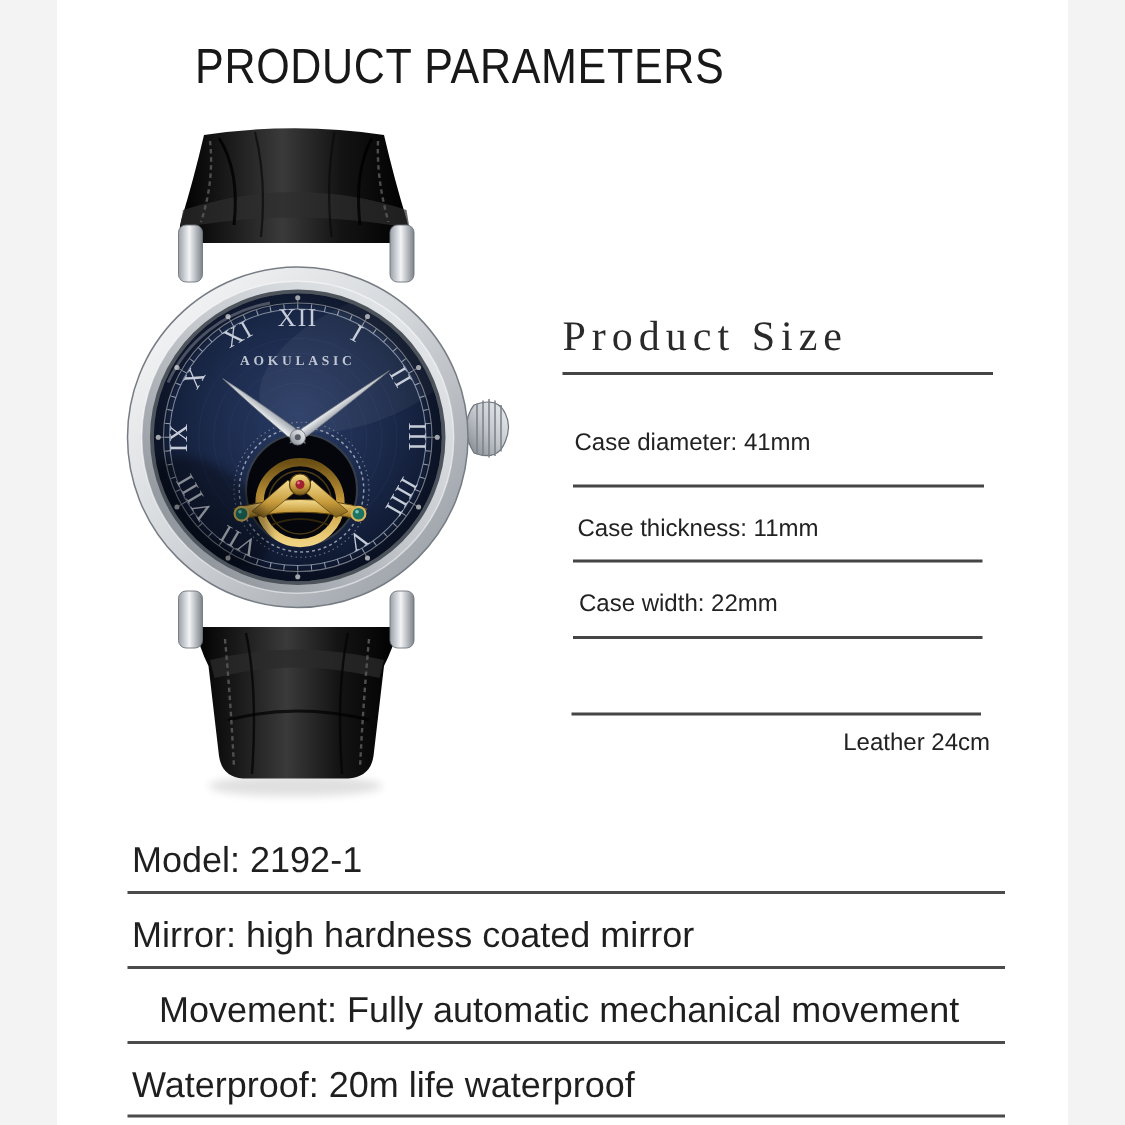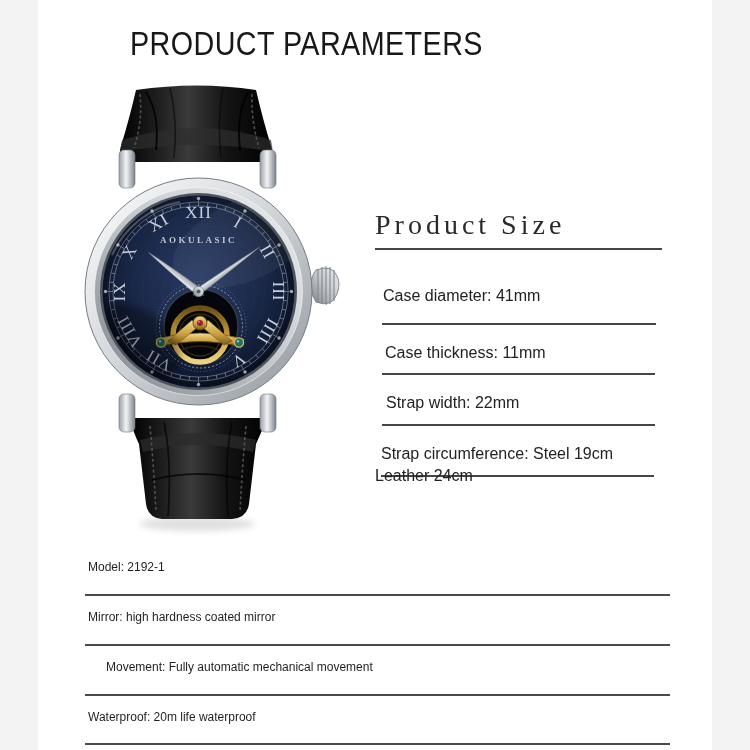--- a/index.html
+++ b/index.html
@@ -35,25 +35,25 @@
   .ps-line2{left:7px;top:168px;width:273px;}
   .ps-line3{left:7px;top:219px;width:273px;}
   .ps-line4{left:6px;top:270px;width:273px;}
   .spec{
     position:absolute;font-size:16px;color:#222;line-height:21px;white-space:nowrap;
   }
   .spec.s0{left:8px;top:80px;}
   .spec.s1{left:10px;top:137px;}
   .spec.s2{left:11px;top:187px;}
   .spec.s3{left:6px;top:238px;}
-  .spec.extra{left:0;top:260px;width:285px;}
+  .spec.extra{left:0;top:280px;width:285px;text-align:right;}
 
   
   .details{position:absolute;left:85px;top:550px;width:585px;height:200px;}
-  .drow-label{position:absolute;left:3px;font-size:12px;color:#1f1f1f;white-space:nowrap;}
+  .drow-label{position:absolute;left:3px;font-size:24px;color:#1f1f1f;white-space:nowrap;}
   .d0{top:10px;} .d1{top:60px;} .d2{top:110px;margin-left:18px;} .d3{top:160px;}
   .dline{left:0;width:585px;background:#4b4b4b;}
   .dl0{top:44px;} .dl1{top:94px;} .dl2{top:144px;} .dl3{top:193px;}
 
   .numeral{
     font-family:"Liberation Serif", serif;
     font-size:17px;fill:#c7cdd8;text-anchor:middle;letter-spacing:1px;
   }
   .brand-text{
     font-family:"Liberation Serif", serif;font-weight:bold;
@@ -317,23 +317,22 @@
 </svg>
 </div>
 
 <div class="size-panel">
   <div class="ps-heading">Product Size</div>
   <div class="hline ps-line0"></div>
   <div class="spec s0">Case diameter: 41mm</div>
   <div class="hline ps-line1"></div>
   <div class="spec s1">Case thickness: 11mm</div>
   <div class="hline ps-line2"></div>
-  <div class="spec s2">Strap width: 22mm</div>
+  <div class="spec s2">Case width: 22mm</div>
   <div class="hline ps-line3"></div>
-  <div class="spec s3">Strap circumference: Steel 19cm</div>
   <div class="hline ps-line4"></div>
   <div class="spec extra">Leather 24cm</div>
 </div>
 
 <div class="details">
   <div class="drow-label d0">Model: 2192-1</div>
   <div class="hline dline dl0"></div>
   <div class="drow-label d1">Mirror: high hardness coated mirror</div>
   <div class="hline dline dl1"></div>
   <div class="drow-label d2">Movement: Fully automatic mechanical movement</div>

